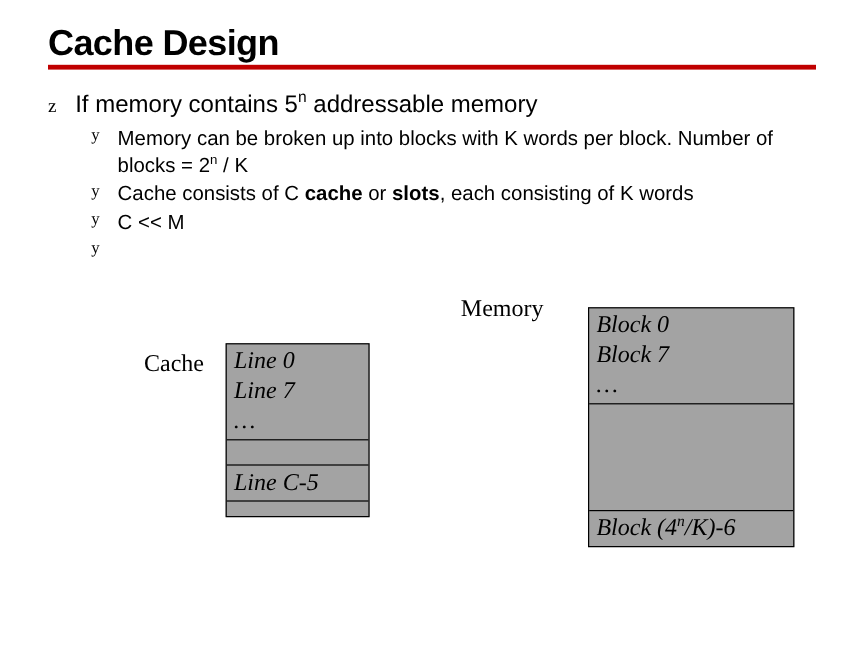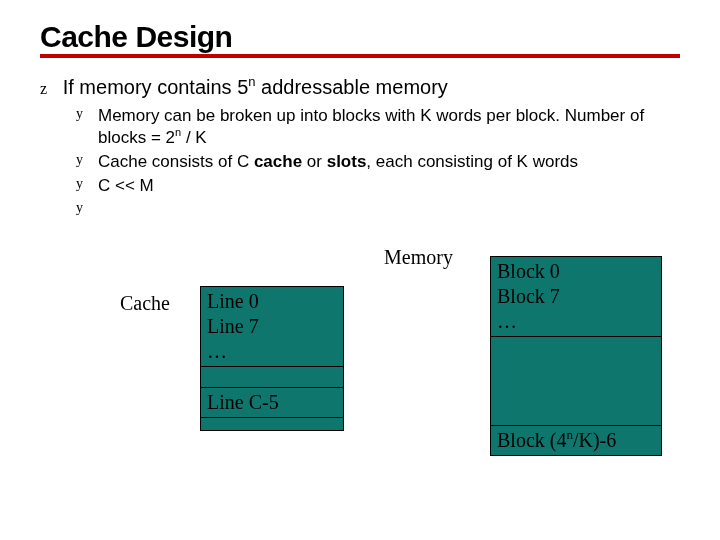--- a/index.html
+++ b/index.html
@@ -70,26 +70,27 @@
     text-align: center;
   }
   .cache-label {
     position: absolute;
     top: 46px;
     left: 80px;
   }
   .box {
     position: absolute;
     border: 1.5px solid #000;
-    background: #0f766e;
+    background: #a3a3a3;
+    font-style: italic;
   }
   .cache-box {
     top: 40px;
-    left: 160px;
-    width: 144px;
+    left: 148px;
+    width: 120px;
     height: 145px;
   }
   .mem-box {
     top: 10px;
     left: 450px;
     width: 172px;
     height: 200px;
   }
   .boxrow {
     border-bottom: 1.5px solid #000;

